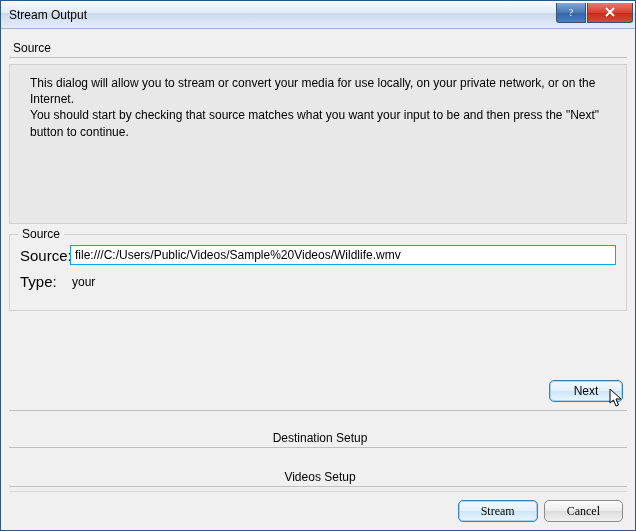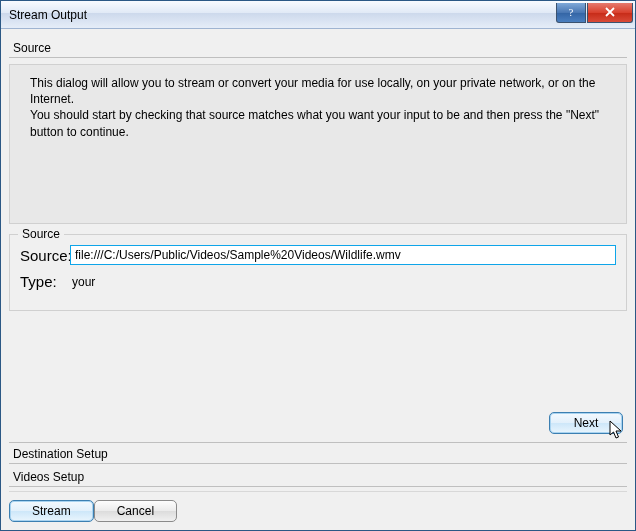--- a/index.html
+++ b/index.html
@@ -18,22 +18,22 @@
   .source-group { border: 1px solid #d0d0d0; margin-top: 10px; padding: 10px 10px 12px 10px; position: relative; background: #f0f0f0; }
   .source-group-legend { position: absolute; top: -8px; left: 8px; background: #f0f0f0; padding: 0 4px; font-size: 12px; }
   .field-row { display: flex; align-items: center; margin-bottom: 8px; }
   .field-label { width: 50px; font-size: 15px; }
   .text-input { flex: 1; height: 20px; border: 1px solid #0ea5e9; background: #fff; padding: 0 4px; font-size: 12px; font-family: inherit; }
   .type-value { padding-left: 2px; font-size: 12px; }
   .spacer { flex: 1; }
   .next-row { display: flex; justify-content: flex-end; padding: 6px 4px 6px 0; }
   .btn { min-width: 74px; height: 22px; background: linear-gradient(to bottom, #fdfdfd 0%, #ebebeb 50%, #dcdcdc 51%, #f0f0f0 100%); border: 1px solid #8a8a8a; border-radius: 5px; font-size: 12px; font-family: inherit; cursor: pointer; padding: 0 22px; }
   .btn-default { border: 1px solid #3c7fb1; box-shadow: 0 0 0 1px #a8d3f0 inset; background: linear-gradient(to bottom, #f3f9fe 0%, #e2f0fb 50%, #cde7f9 51%, #e9f5fd 100%); }
-  .bottom-row { display: flex; padding: 8px 4px 0 0; border-top: 1px solid #d8d8d8; margin-top: 4px; }
-  .collapsed-heading { font-size: 12px; padding: 4px 0 2px 4px; border-bottom: 1px solid #bfbfbf; border-top: 1px solid #bfbfbf; margin-top: 2px; }
+  .bottom-row { display: flex; justify-content: flex-end; gap: 6px; padding: 8px 4px 0 0; border-top: 1px solid #d8d8d8; margin-top: 4px; font-family: Liberation Serif, serif; }
+  .collapsed-heading { font-size: 12px; padding: 20px 0 2px 4px; border-bottom: 1px solid #bfbfbf; border-top: 1px solid #bfbfbf; margin-top: 2px; text-align: center; }
   .cursor { position: absolute; width: 18px; height: 22px; pointer-events: none; }
 </style>
 </head>
 <body>
 
 <div class="window">
 
   <div class="titlebar">
     <span class="titlebar-title">Stream Output</span>
     <div class="titlebar-buttons">

